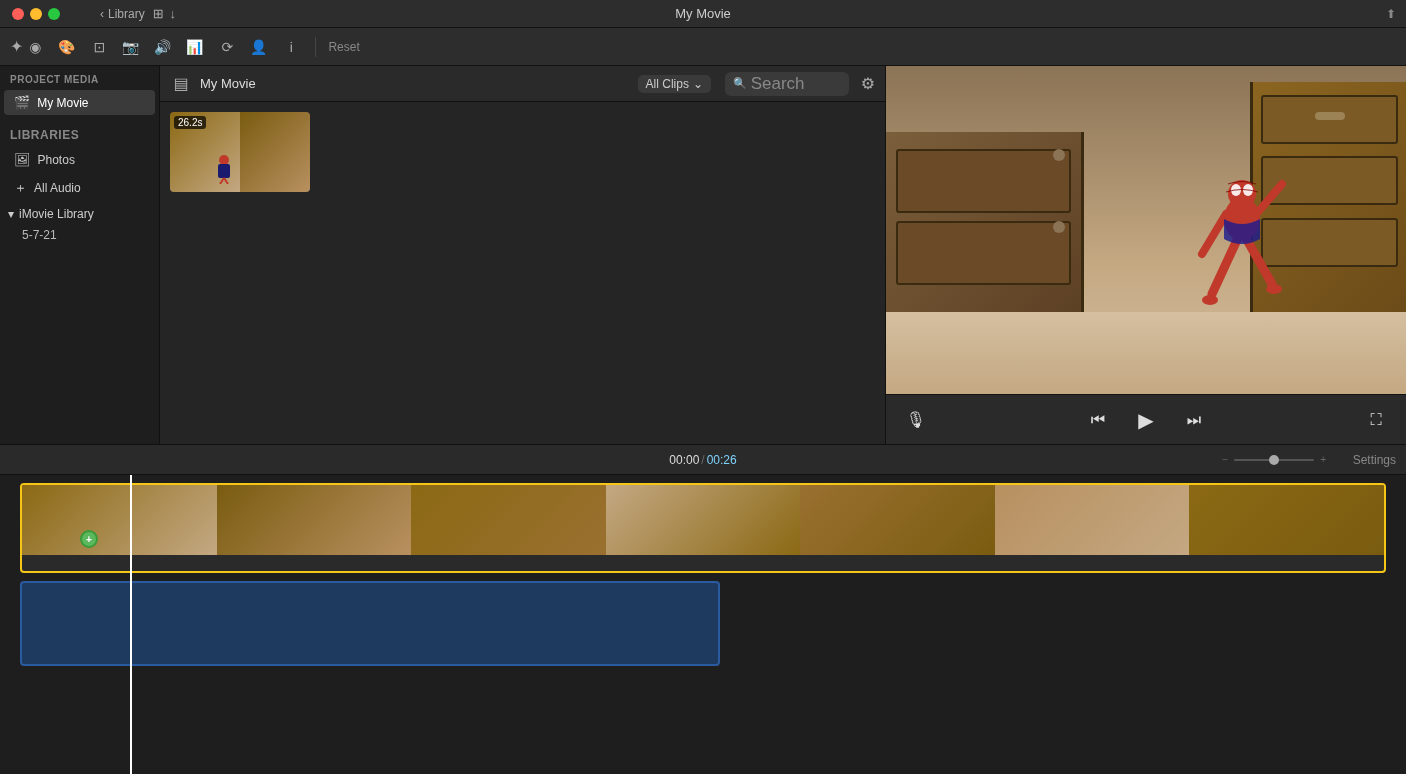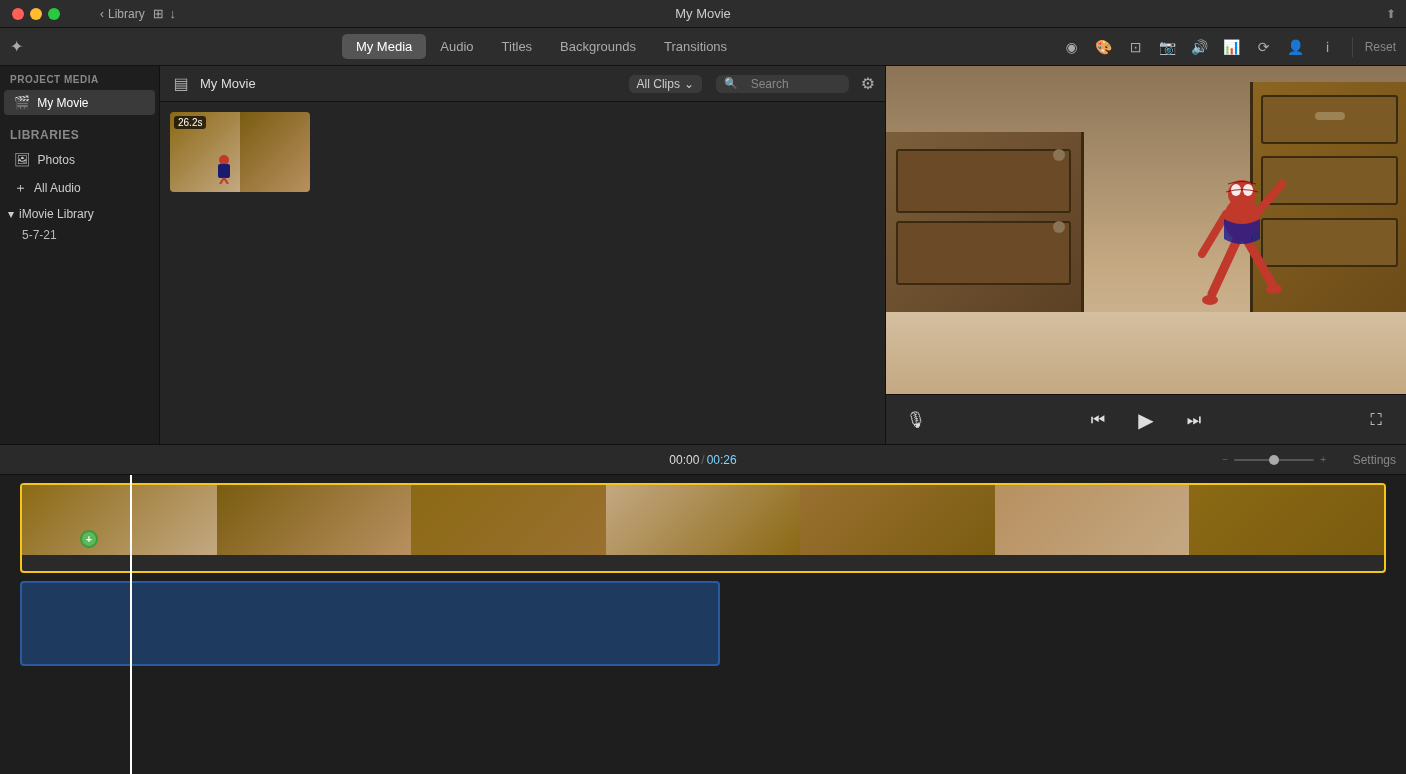--- a/index.html
+++ b/index.html
@@ -207,23 +207,22 @@
       border-radius: 6px;
       padding: 2px 8px;
       gap: 4px;
       margin-left: 6px;
     }
     #search-bar input {
       background: none;
       border: none;
       outline: none;
       color: #ccc;
-      font-size: 12px;
+      font-size: 17px;
       width: 90px;
-      margin-left: 9px;
     }
     #search-bar input::placeholder { color: #888; }
     #settings-icon {
       margin-left: 4px;
       cursor: pointer;
       color: #aaa;
     }
     #media-content {
       flex: 1;
       padding: 10px;
@@ -454,27 +453,20 @@
     <span style="color:#aaa;font-size:13px;">⊞</span>
     <span style="color:#aaa;font-size:13px;">↓</span>
   </div>
   <div id="titlebar-center">My Movie</div>
   <div style="flex:1"></div>
   <div style="padding-right:10px;font-size:12px;color:#888;">⬆</div>
 </div>
 
 <div id="toolbar">
   <div style="padding-left:10px;font-size:16px;color:#aaa;cursor:pointer;">✦</div>
-  <div id="media-tabs">
-    <div class="media-tab active">My Media</div>
-    <div class="media-tab">Audio</div>
-    <div class="media-tab">Titles</div>
-    <div class="media-tab">Backgrounds</div>
-    <div class="media-tab">Transitions</div>
-  </div>
   <div id="toolbar-tools">
     <div class="tool-icon">◉</div>
     <div class="tool-icon">🎨</div>
     <div class="tool-icon">⊡</div>
     <div class="tool-icon">📷</div>
     <div class="tool-icon">🔊</div>
     <div class="tool-icon">📊</div>
     <div class="tool-icon">⟳</div>
     <div class="tool-icon">👤</div>
     <div class="tool-icon">ℹ</div>

